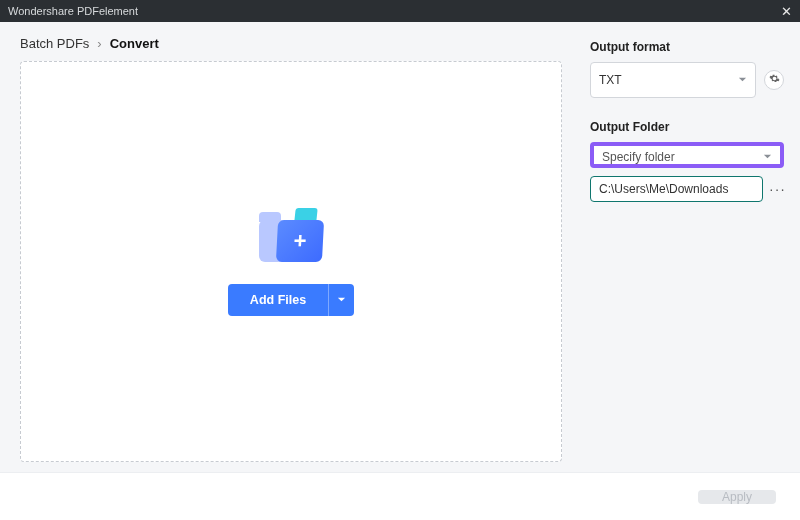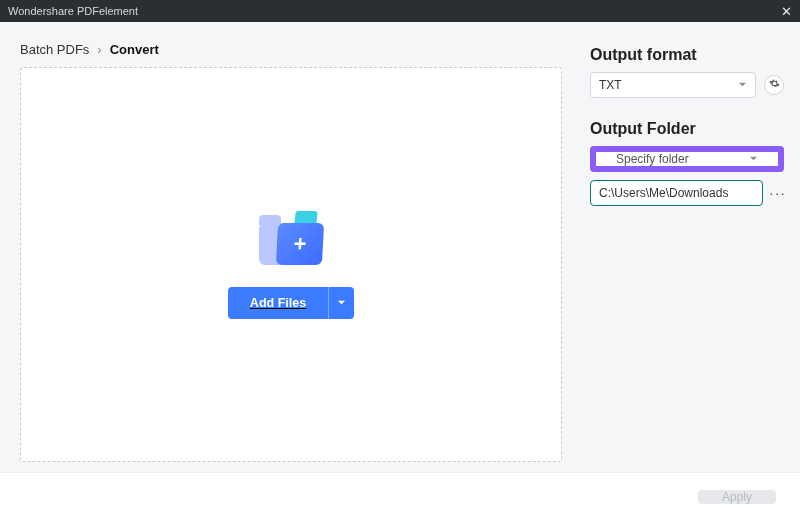--- a/index.html
+++ b/index.html
@@ -4,21 +4,21 @@
 <style>
   * { box-sizing: border-box; margin: 0; padding: 0; font-family: -apple-system, "Segoe UI", Arial, sans-serif; }
   html, body { width: 800px; height: 520px; background: #f5f6f8; overflow: hidden; }
   .app { width: 800px; height: 520px; display: flex; flex-direction: column; }
   .titlebar {
     height: 22px; background: #2b2f33; color: #d7dadc; display: flex;
     align-items: center; justify-content: space-between; padding: 0 8px;
     font-size: 11px;
   }
   .titlebar .close-x { cursor: pointer; font-size: 13px; color: #e8e8e8; }
-  .body { flex: 1; display: flex; flex-direction: row; margin-top: 6px; }
+  .body { flex: 1; display: flex; flex-direction: row; }
   .left {
     flex: 1; display: flex; flex-direction: column; padding: 14px 18px 10px 20px;
   }
   .breadcrumb { font-size: 13px; color: #333; margin-bottom: 10px; display: flex; align-items: center; gap: 8px; }
   .breadcrumb .crumb { color: #333; }
   .breadcrumb .sep { color: #888; }
   .breadcrumb .crumb-current { font-weight: 600; color: #111; }
   .dropzone {
     flex: 1; border: 1px dashed #c7cbd1; border-radius: 4px; background: #fff;
     display: flex; flex-direction: column; align-items: center; justify-content: center;
@@ -40,50 +40,50 @@
     transform: skewX(-3deg);
   }
   .folder-front .plus {
     color: #fff; font-size: 22px; font-weight: 600; line-height: 1;
   }
   .folder-tab {
     position: absolute; top: 0; right: 6px; width: 22px; height: 14px;
     background: #3ad1e6; border-radius: 3px 3px 0 0; transform: skewX(-6deg);
   }
   .drop-hint { font-size: 12px; color: #555; margin-bottom: 22px; }
-  .addfiles-group { display: flex; text-decoration: underline; }
+  .addfiles-group { display: flex; }
   .btn-add {
     background: #3a7bff; color: #fff; border: none; font-size: 12.5px;
     font-weight: 600; padding: 9px 22px; border-radius: 4px 0 0 4px; cursor: pointer;
   }
   .btn-add-more {
     background: #3a7bff; color: #fff; border: none; border-left: 1px solid rgba(255,255,255,.35);
     width: 26px; border-radius: 0 4px 4px 0; cursor: pointer; display: flex;
     align-items: center; justify-content: center;
   }
   .btn-add-more svg { width: 9px; height: 9px; fill: #fff; }
   .right {
     width: 220px; padding: 18px 16px 10px 10px; font-size: 12px; color: #222;
   }
-  .field-label { font-weight: 600; margin-bottom: 8px; color: #222; font-size: 16px; }
+  .field-label { font-weight: 600; margin-bottom: 8px; color: #222; font-size: 12px; }
   .format-row { display: flex; align-items: center; gap: 8px; margin-bottom: 22px; }
   .select {
-    flex: 1; height: 26px; border: 1px solid #d3d6db; border-radius: 4px; background: #fff;
+    flex: 1; height: 36px; border: 1px solid #d3d6db; border-radius: 4px; background: #fff;
     display: flex; align-items: center; justify-content: space-between; padding: 0 8px;
     cursor: pointer; font-size: 12px; color: #333;
   }
   .select .chev svg, .folder-select .chev svg { width: 9px; height: 9px; fill: #8a8f96; }
   .gear-btn {
     width: 20px; height: 20px; border: 1px solid #d3d6db; border-radius: 50%;
     display: flex; align-items: center; justify-content: center; cursor: pointer; background: #fff;
   }
   .gear-btn svg { width: 11px; height: 11px; fill: #666; }
   .folder-select {
-    height: 26px; border: 6px solid #8b5cf6; border-radius: 4px; background: #fff;
-    display: flex; align-items: flex-end; justify-content: space-between; padding: 0 20px;
+    height: 26px; border: 4px solid #8b5cf6; border-radius: 4px; background: #fff;
+    display: flex; align-items: flex-end; justify-content: space-between; padding: 0 8px;
     cursor: pointer; font-size: 12px; color: #555; margin-bottom: 8px;
   }
   .path-row { display: flex; align-items: center; gap: 6px; }
   .path-input {
     flex: 1; height: 26px; border: 1px solid #0f766e; border-radius: 4px;
     padding: 0 8px; font-size: 12px; color: #333; background: #fff;
   }
   .browse-btn {
     width: 22px; height: 22px; display: flex; align-items: center; justify-content: center;
     color: #555; cursor: pointer; font-size: 14px; letter-spacing: 1px;

